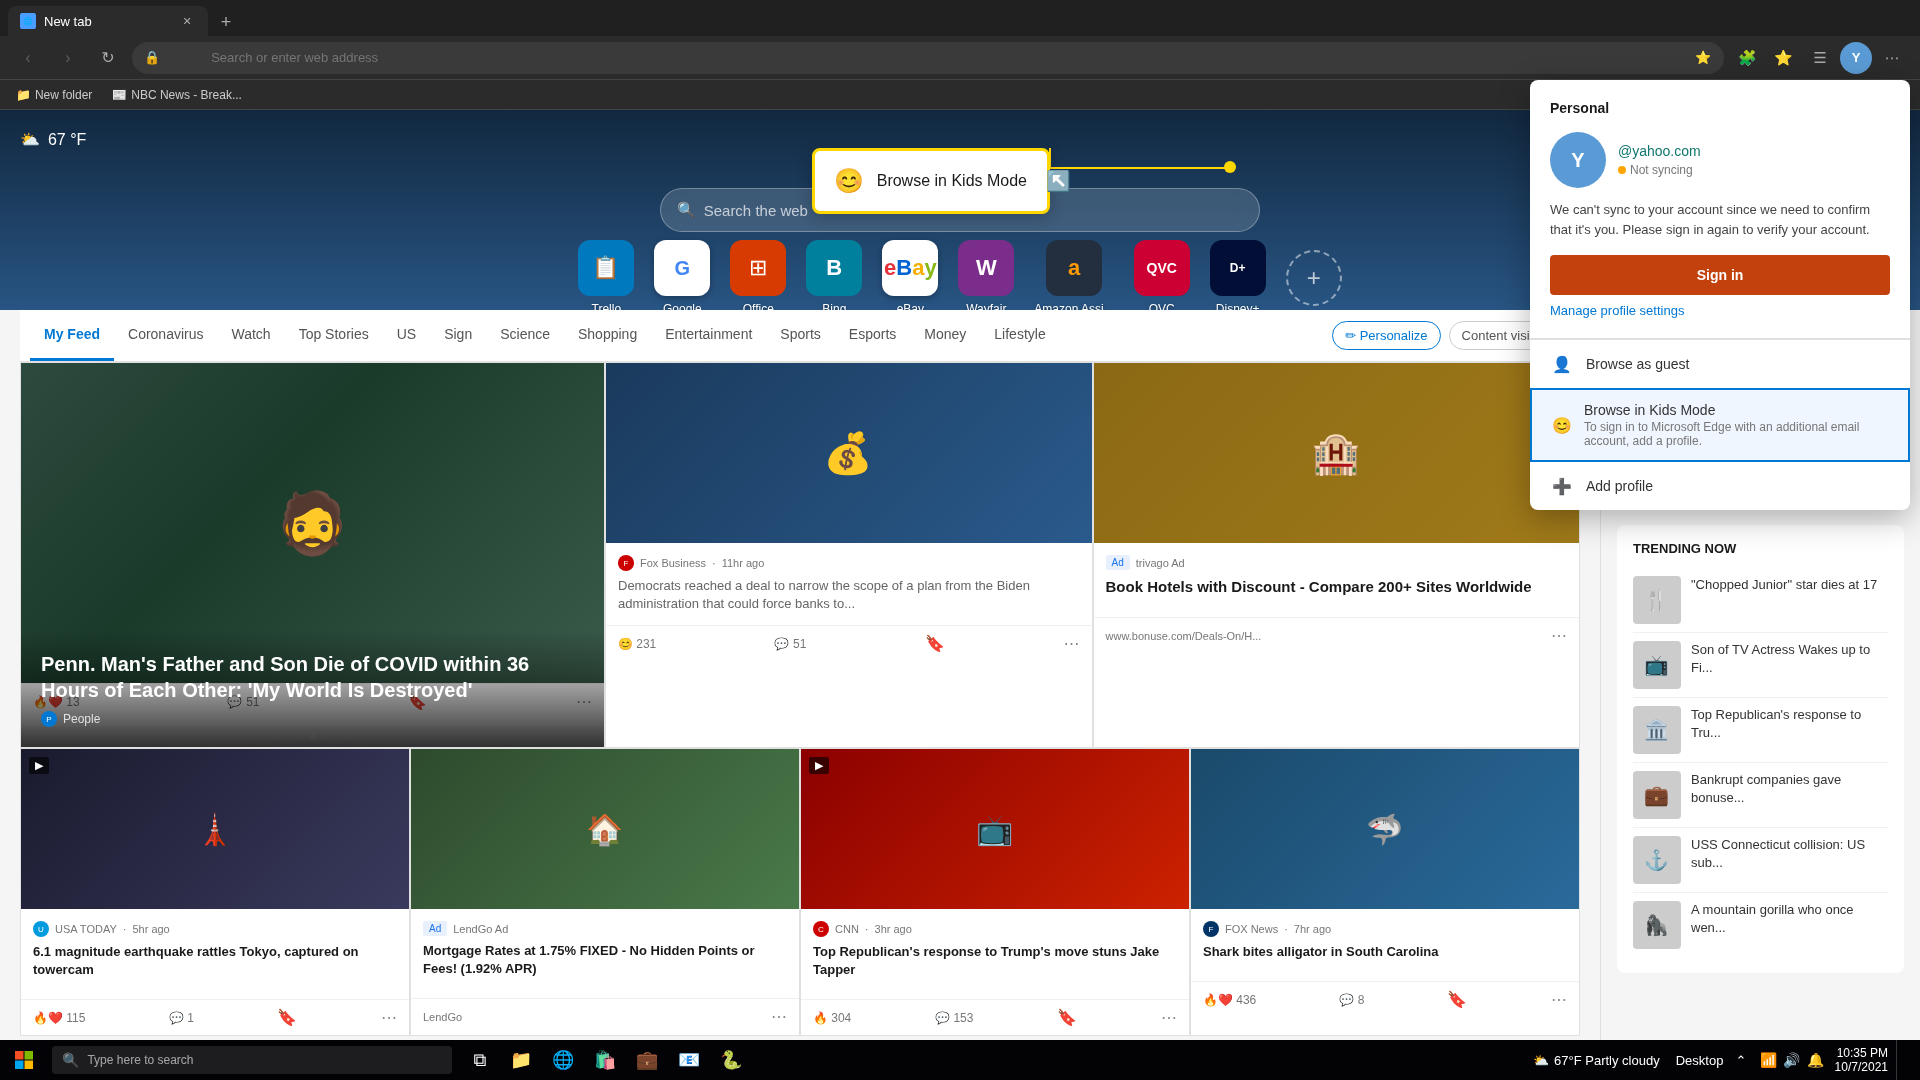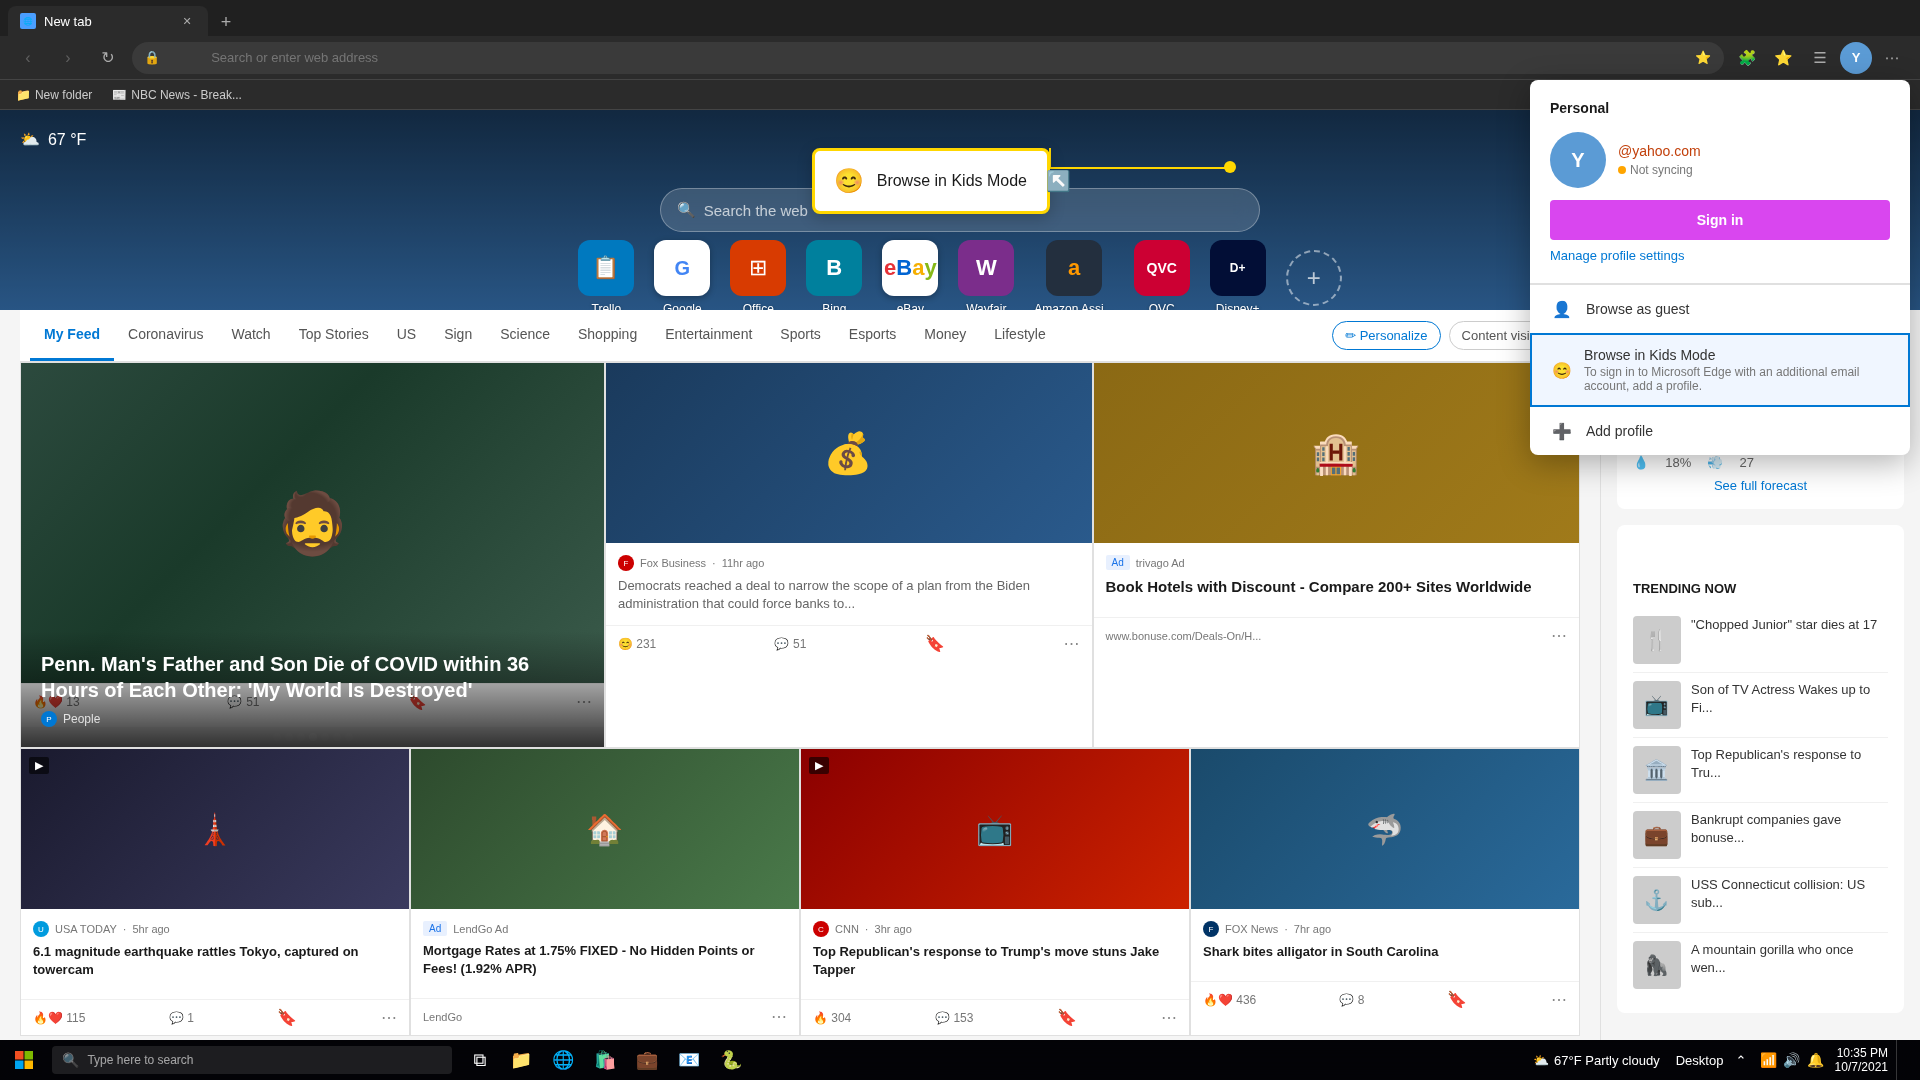--- a/index.html
+++ b/index.html
@@ -73,38 +73,38 @@
     .weather-card { background: #fff; border-radius: 8px; padding: 16px; margin-bottom: 16px; }
     .weather-title { font-size: 12px; color: #777; text-transform: uppercase; letter-spacing: 0.5px; margin-bottom: 12px; display: flex; justify-content: space-between; }
     .weather-location { font-size: 14px; color: #333; margin-bottom: 8px; }
     .weather-temp { font-size: 48px; font-weight: 300; color: #1a1a1a; }
     .weather-temp-unit { font-size: 16px; }
     .weather-details { display: flex; gap: 16px; margin-top: 8px; font-size: 13px; color: #666; }
     .weather-map { width: 100%; height: 120px; background: #d4c087; border-radius: 4px; margin-top: 12px; position: relative; overflow: hidden; }
     .see-forecast { color: #0078d4; font-size: 13px; cursor: pointer; margin-top: 8px; text-align: center; display: block; }
 
     .trending-card { background: #fff; border-radius: 8px; padding: 16px; }
-    .trending-title { font-size: 13px; font-weight: 600; color: #1a1a1a; margin-bottom: 12px; margin-top: 40px; }
+    .trending-title { font-size: 13px; font-weight: 600; color: #1a1a1a; margin-bottom: 12px; }
     .trending-item { display: flex; align-items: flex-start; gap: 10px; padding: 8px 0; border-bottom: 1px solid #f0f0f0; cursor: pointer; }
     .trending-item:last-child { border-bottom: none; }
     .trending-thumb { width: 48px; height: 48px; border-radius: 4px; background: #ccc; flex-shrink: 0; overflow: hidden; display: flex; align-items: center; justify-content: center; font-size: 20px; }
     .trending-text { font-size: 13px; color: #333; line-height: 1.4; }
 
     
     .profile-dropdown { position: absolute; top: 80px; right: 10px; width: 380px; background: #fff; border-radius: 8px; box-shadow: 0 8px 32px rgba(0,0,0,0.3); z-index: 200; overflow: hidden; }
     .profile-header { padding: 20px; border-bottom: 1px solid #e0e0e0; }
     .profile-section-title { font-size: 14px; font-weight: 600; color: #1a1a1a; margin-bottom: 16px; }
     .profile-user { display: flex; align-items: center; gap: 12px; margin-bottom: 12px; }
     .profile-avatar { width: 56px; height: 56px; border-radius: 50%; background: #5b9bd5; display: flex; align-items: center; justify-content: center; color: #fff; font-size: 20px; font-weight: bold; flex-shrink: 0; }
     .profile-info { flex: 1; }
-    .profile-email { color: #c2410c; font-size: 14px; }
+    .profile-email { color: #0f766e; font-size: 14px; }
     .profile-sync { font-size: 12px; color: #777; display: flex; align-items: center; gap: 4px; margin-top: 4px; }
     .sync-dot { width: 8px; height: 8px; border-radius: 50%; background: #ffa500; }
     .profile-message { font-size: 13px; color: #444; line-height: 1.5; margin-bottom: 16px; }
-    .sign-in-btn { width: 100%; height: 40px; background: #d946ef; color: #fff; border: none; border-radius: 4px; font-size: 14px; cursor: pointer; font-weight: 600; }
+    .sign-in-btn { width: 100%; height: 40px; background: #c2410c; color: #fff; border: none; border-radius: 4px; font-size: 14px; cursor: pointer; font-weight: 600; }
     .manage-link { color: #0078d4; font-size: 13px; cursor: pointer; margin-top: 8px; display: block; }
     .profile-actions { border-top: 1px solid #e0e0e0; }
     .profile-action-item { display: flex; align-items: center; gap: 12px; padding: 12px 20px; cursor: pointer; color: #333; font-size: 14px; }
     .action-icon { width: 24px; height: 24px; display: flex; align-items: center; justify-content: center; color: #555; font-size: 16px; }
     .action-desc { font-size: 12px; color: #777; margin-top: 2px; }
     .highlighted-action { background: #f0f6ff; border: 2px solid #0078d4; }
 
     
     .kids-mode-popup { position: absolute; top: 140px; right: 400px; background: #fff; border: 3px solid #ffd700; border-radius: 8px; padding: 16px 20px; display: flex; align-items: center; gap: 12px; box-shadow: 0 4px 16px rgba(0,0,0,0.2); z-index: 300; }
     .kids-mode-icon { font-size: 24px; }
@@ -497,20 +497,21 @@
     <div class="profile-user">
       <div class="profile-avatar">Y</div>
       <div class="profile-info">
         <div class="profile-email">@yahoo.com</div>
         <div class="profile-sync">
           <div class="sync-dot"></div>
           <span>Not syncing</span>
         </div>
       </div>
     </div>
+    <div class="profile-message">We can't sync to your account since we need to confirm that it's you. Please sign in again to verify your account.</div>
     <button class="sign-in-btn">Sign in</button>
     <a class="manage-link">Manage profile settings</a>
   </div>
   <div class="profile-actions">
     <div class="profile-action-item">
       <div class="action-icon">👤</div>
       <div>
         <div>Browse as guest</div>
       </div>
     </div>

